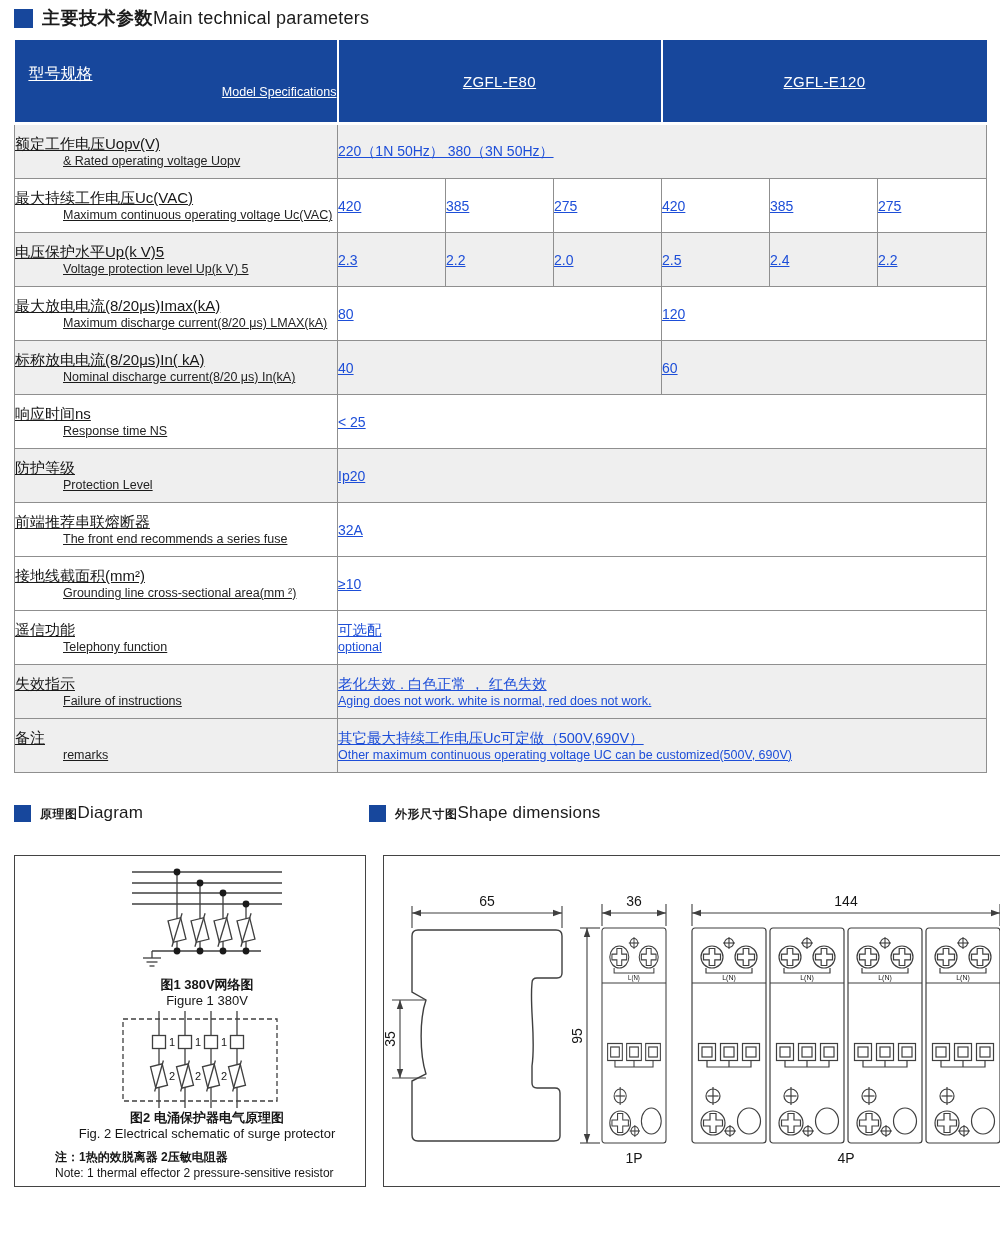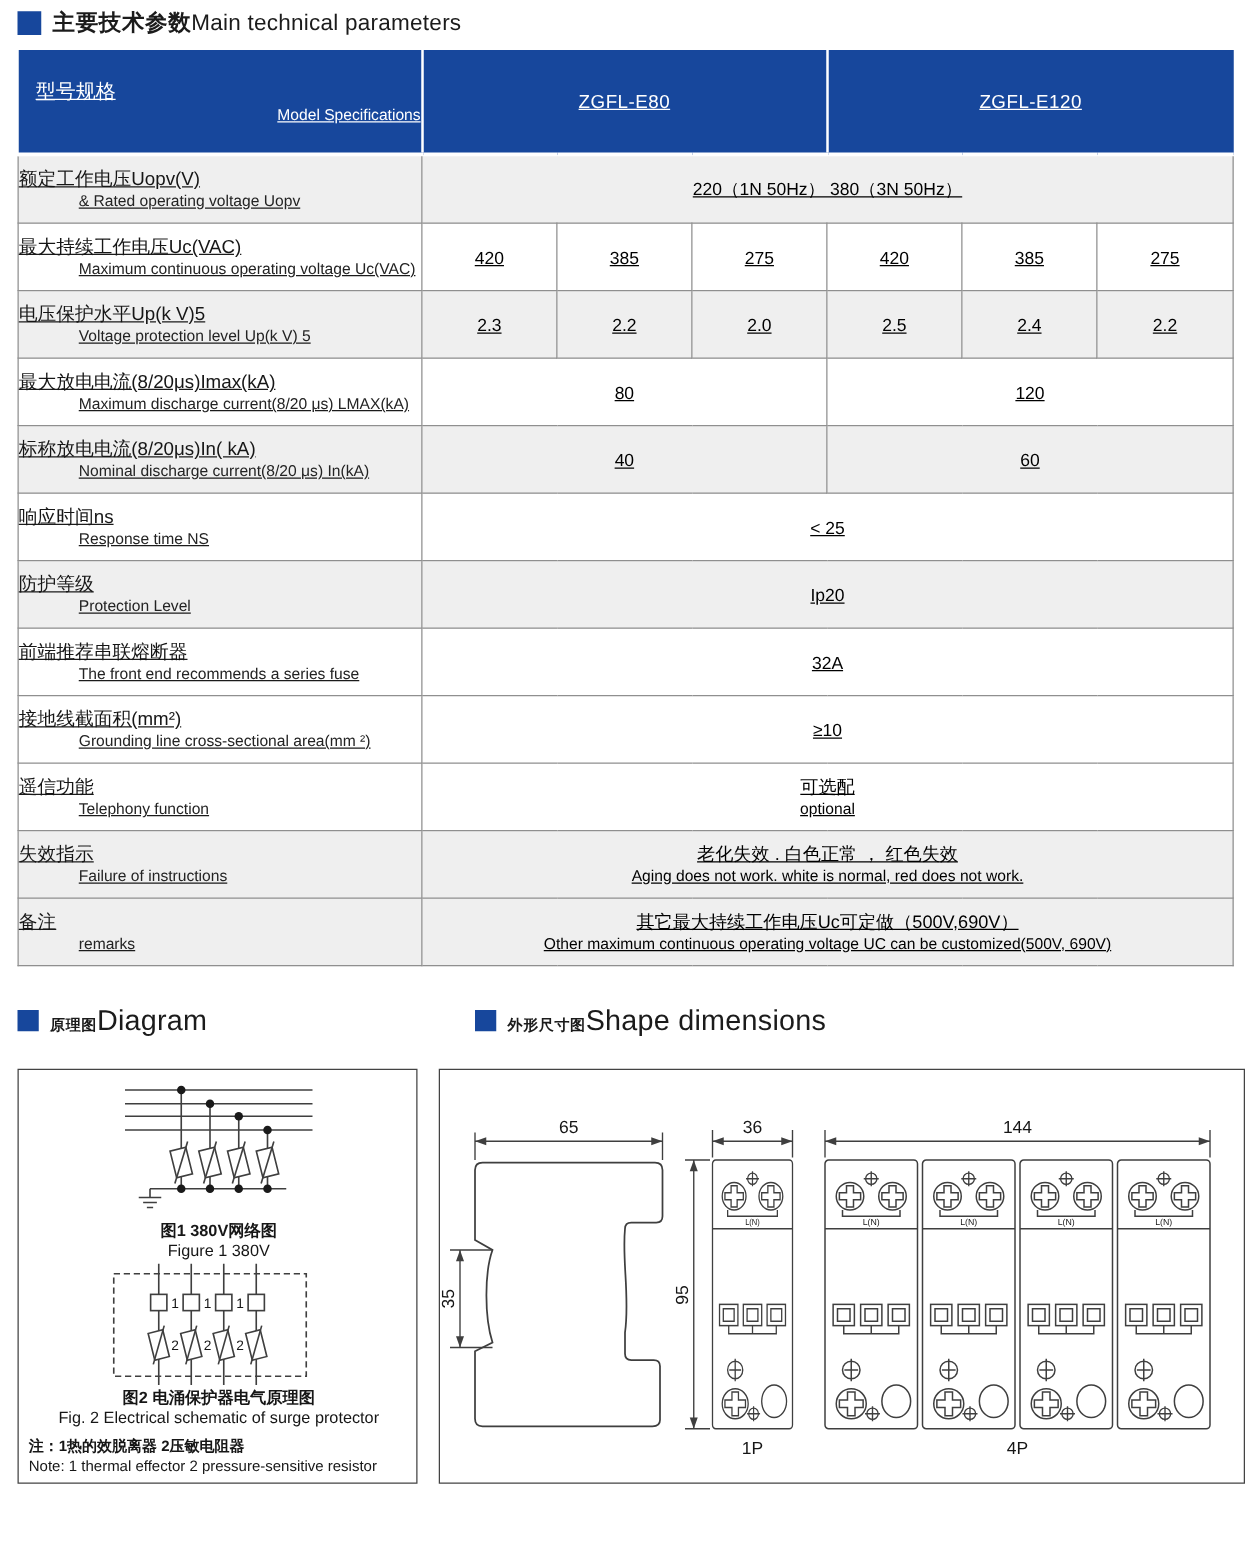--- a/index.html
+++ b/index.html
@@ -31,35 +31,35 @@
   tr.head td.hlabel{padding-left:14px;}
   tr.head td.hmodel{text-align:center;font-size:15px;letter-spacing:.4px;border-left:2px solid #ffffff;}
   .hl-zh{font-size:16px;line-height:22px;display:block;}
   .hl-en{font-size:12.5px;line-height:15px;display:block;font-weight:400;text-align:right;}
   
   tr.body td{border:1px solid #8f8f8f;height:53px;}
   tr.body.gray td{background:#efefef;}
   td.lbl{padding-left:13px;}
   .lbl-zh{display:block;font-size:15px;line-height:20px;color:#161616;}
   .lbl-en{display:block;font-size:12.5px;line-height:15px;color:#232323;padding-left:48px;}
-  td.val{text-align:center;font-size:14px;color:#000000;}
+  td.val{font-size:14px;color:#1d4ed8;}
   .v2-zh{display:block;font-size:14.5px;line-height:19px;}
   .v2-en{display:block;font-size:12.5px;line-height:15px;}
 
   
   #sub-titles{position:relative;height:26px;margin-top:30px;}
   #diagram-title{position:absolute;left:14px;top:0;}
-  #shape-title{position:absolute;left:380px;top:0;}
+  #shape-title{position:absolute;left:369px;top:0;}
   #sub-titles .sq{width:17px;height:17px;}
   #sub-titles .t-zh{font-size:12px;}
-  #sub-titles .t-en{font-size:23px;}
+  #sub-titles .t-en{font-size:17px;}
 
   #boxes{display:flex;margin:26px 0 0 14px;gap:17px;}
   .figbox{border:1.5px solid #434343;background:#fff;}
-  #diagram-box{width:318px;height:330px;}
+  #diagram-box{width:318px;height:330px;padding-left:32px;}
   #shape-box{width:643px;height:330px;}
   svg{display:block;}
   svg text{font-family:"Liberation Sans", sans-serif;fill:#161616;}
 </style>
 </head>
 <body>
 
 <div class="sec-title" id="main-title">
   <span class="sq"></span>
   <span>

